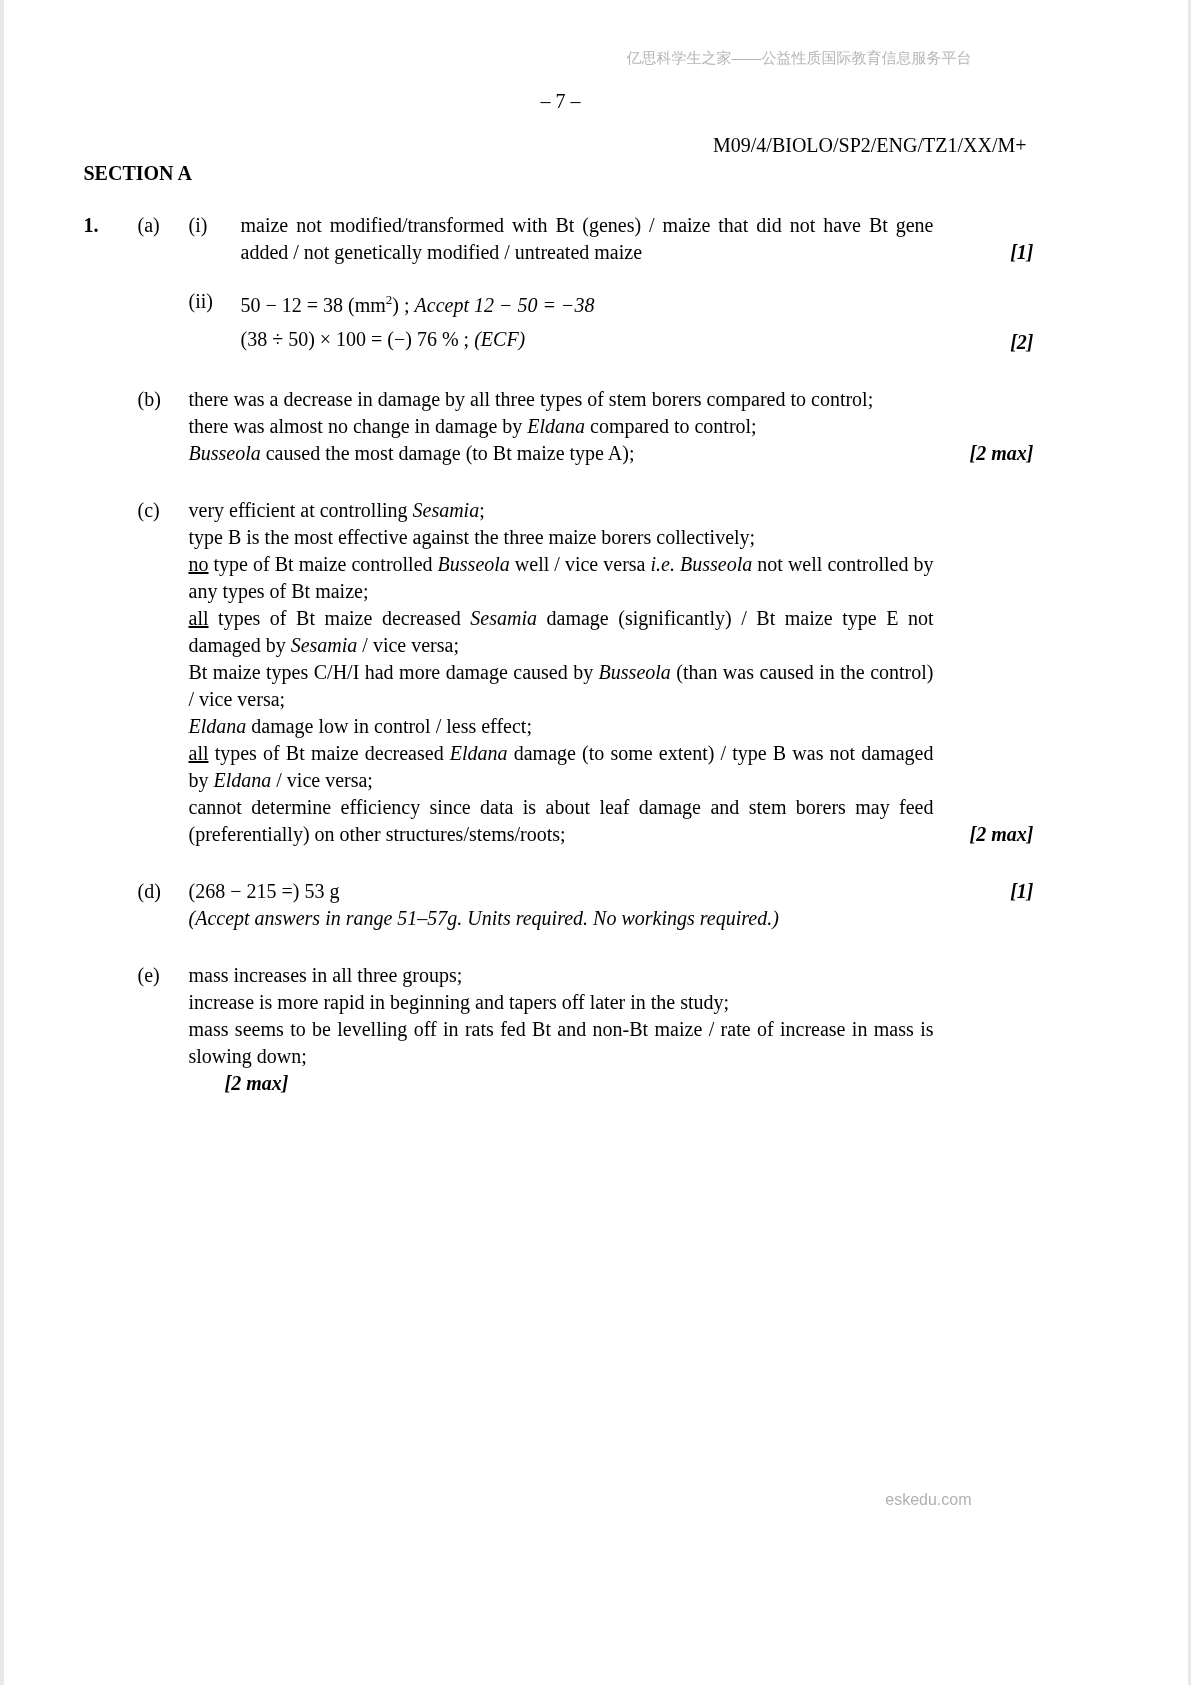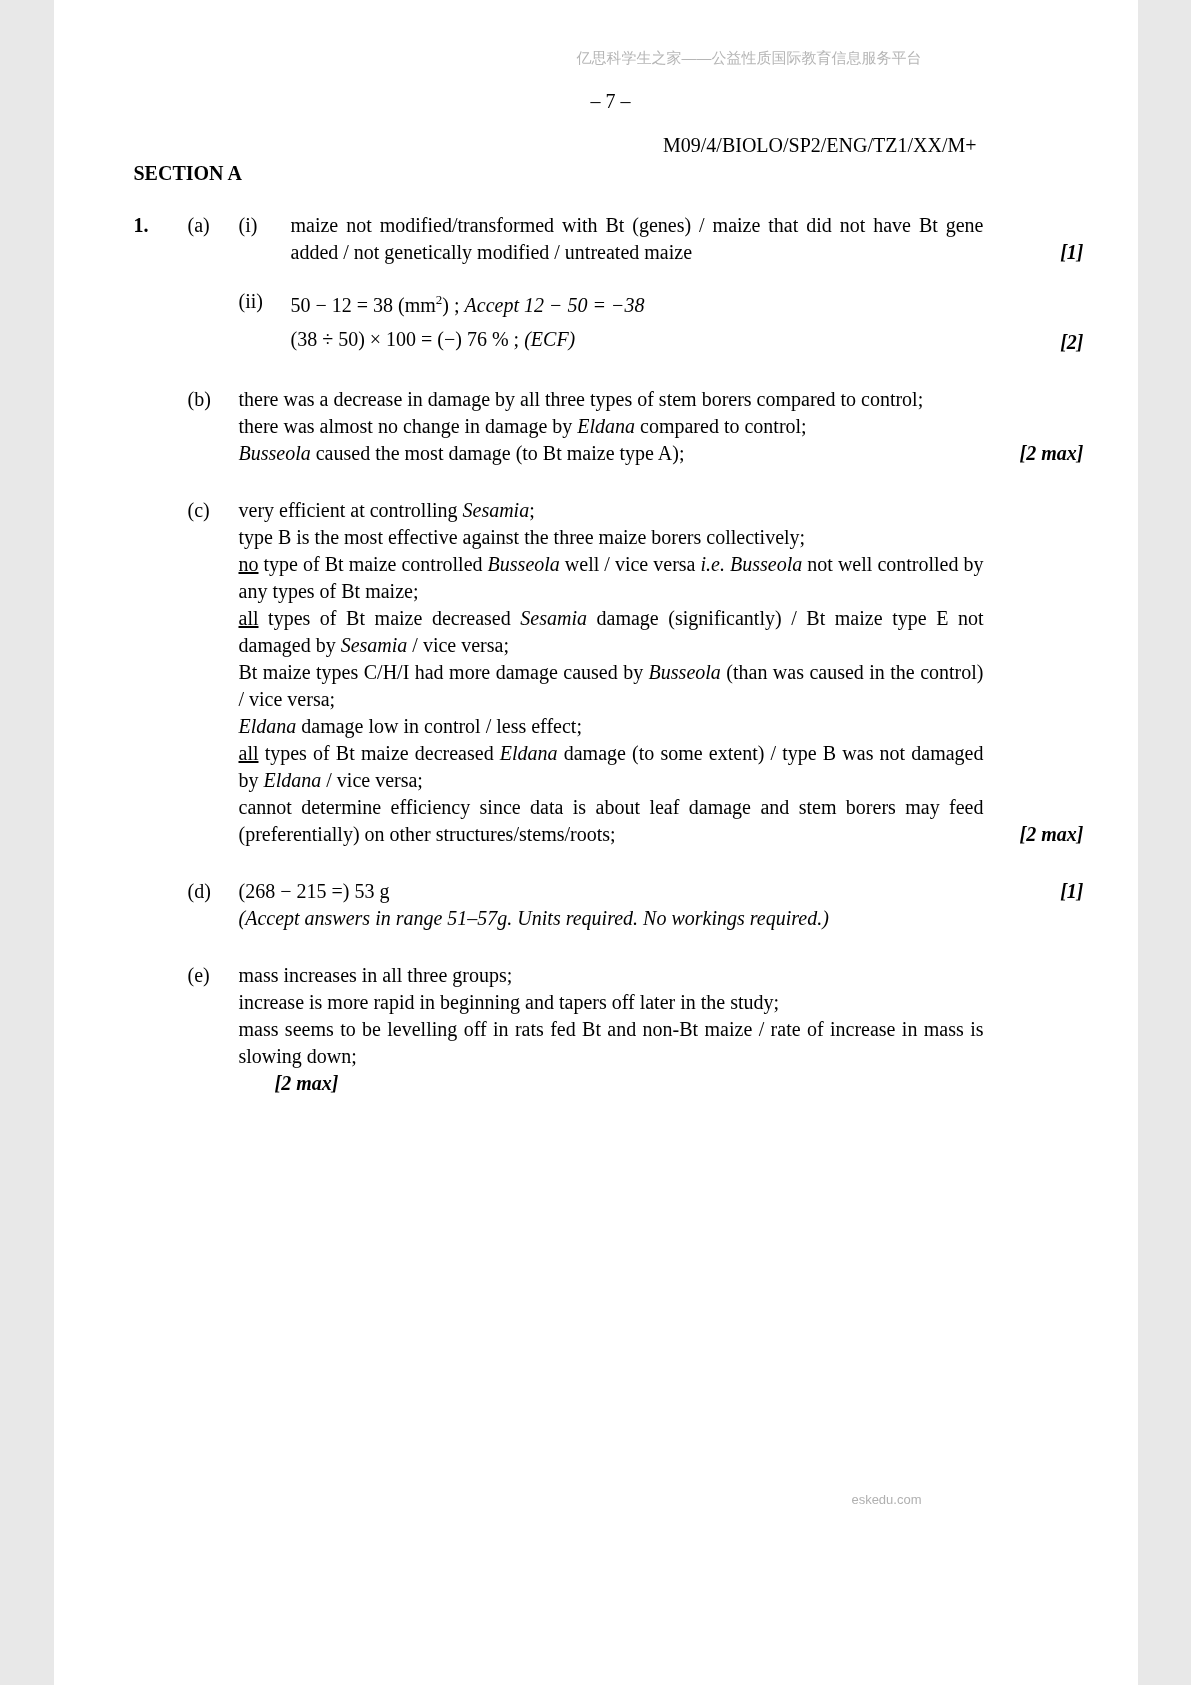--- a/index.html
+++ b/index.html
@@ -1,18 +1,18 @@
 <!DOCTYPE html>
 <html><head>
 <meta charset="utf-8">
 <style>
   html, body { margin: 0; padding: 0; background: #e8e8e8; }
   .page {
     position: relative;
-    width: 1084px;
+    width: 1184px;
     height: 1685px;
     margin: 0 auto;
     background: #ffffff;
     font-family: "Liberation Serif", serif;
     font-size: 20px;
     line-height: 27px;
     color: #000000;
     overflow: hidden;
   }
   .wm-top {
@@ -74,21 +74,21 @@
   }
   .math .point-text { line-height: 34px; text-align: left; }
   .it { font-style: italic; }
   .ul { text-decoration: underline; }
   .sup { vertical-align: super; font-size: 0.65em; line-height: 0; }
   .wm-bottom {
     position: absolute;
     top: 1486px;
     right: 216px;
     font-family: "Liberation Sans", sans-serif;
-    font-size: 13px;
+    font-size: 16px;
     color: #b0b0b0;
   }
 </style>
 </head>
 <body>
 
 <div class="page">
 
   <div class="wm-top">亿思科学生之家——公益性质国际教育信息服务平台</div>
 

